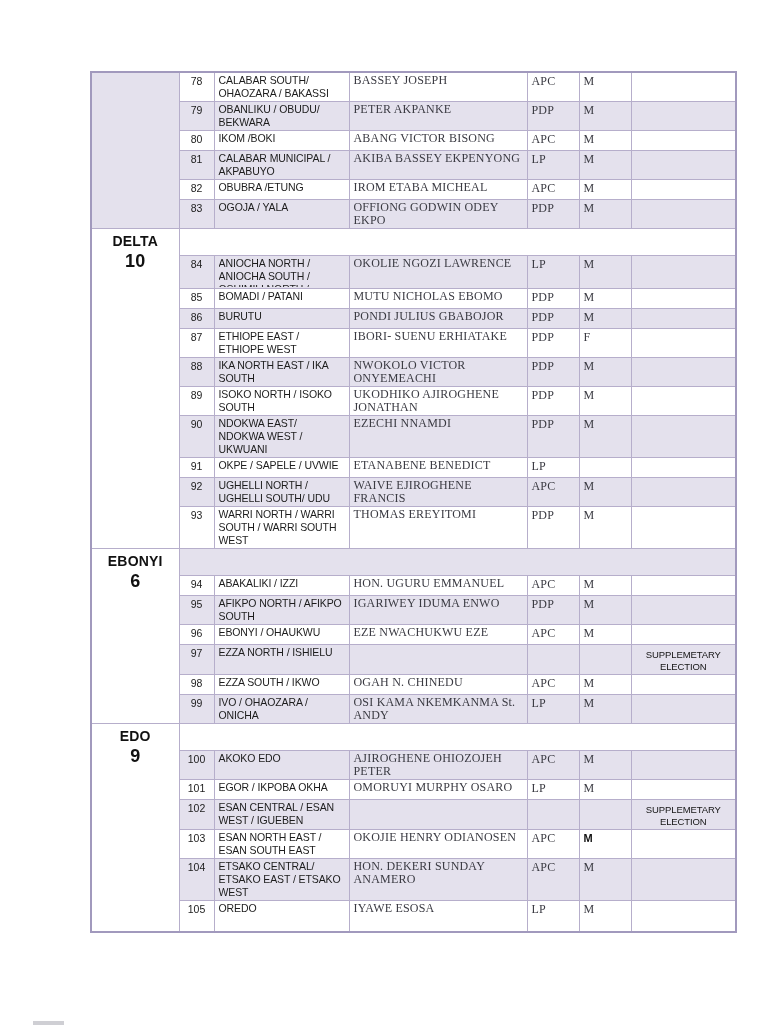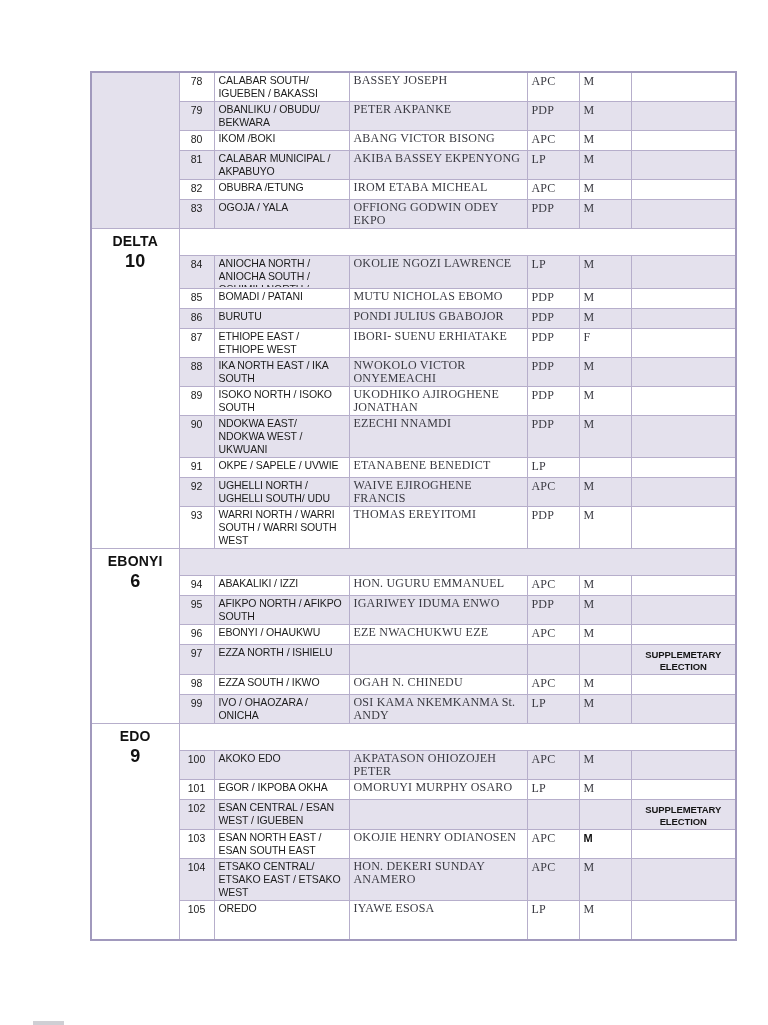--- a/index.html
+++ b/index.html
@@ -22,21 +22,21 @@
     vertical-align:top;
     padding:1px 4px;
     font-size:10.5px;
     line-height:13px;
     color:#1c1c1c;
     overflow:hidden;
     word-wrap:break-word;
   }
   tr.data-row { height:20px; }
   tr.spacer-row { height:27px;margin-top:27px; }
-  tbody tr.data-row:last-child { height:39px; }
+  tbody tr.data-row:last-child { height:31px; }
   .lav { background:var(--lavender); }
   .white { background:#ffffff; }
   .state-cell {
     text-align:center;
     font-weight:bold;
     color:#111;
     padding-top:4px;
     letter-spacing:0.2px;
   }
   .state-cell .st-name { font-size:14px; line-height:17px; }
@@ -47,21 +47,21 @@
   .cand-cell, .party-cell, .gender-cell {
     font-family:"Liberation Serif", serif;
     font-size:12px;
     color:#3a3a42;
     letter-spacing:0.2px;
   }
   .party-cell, .gender-cell { padding-top:2px; }
   .gender-sans { font-family:"Liberation Sans", sans-serif; font-size:11px; color:#111; font-weight:bold; }
   .remark-cell {
     text-align:center;
-    font-weight:bold;
+    font-weight:normal;
     font-size:9.5px;
     line-height:12px;
     padding-top:4px;
     color:#151515;
     letter-spacing:-0.1px;
   }
   .page-artifact {
     position:absolute;
     left:33px; top:1021px;
     width:31px; height:4px;
@@ -83,21 +83,21 @@
       <col style="width:105px">
     </colgroup>
     <tbody>
         <tr class="data-row">
           <td class="lav state-cell" rowspan="6">
             <div class="st-name"></div>
             <div class="st-seats"></div>
           </td>
           <td class="white sn-cell">78</td>
           <td class="white const-cell">
-            <div>CALABAR SOUTH/ IGUEBEN / BAKASSI</div>
+            <div>CALABAR SOUTH/ OHAOZARA / BAKASSI</div>
           </td>
           <td class="white cand-cell">BASSEY JOSEPH</td>
           <td class="white party-cell">APC</td>
           <td class="white gender-cell">M</td>
           <td class="white remark-cell"></td>
         </tr>
         <tr class="data-row">
           <td class="lav sn-cell">79</td>
           <td class="lav const-cell">
             <div>OBANLIKU / OBUDU/ BEKWARA</div>
@@ -326,21 +326,21 @@
             <div class="st-name">EDO</div>
             <div class="st-seats">9</div>
           </td>
           <td class="white" colspan="6"></td>
         </tr>
         <tr class="data-row">
           <td class="lav sn-cell">100</td>
           <td class="lav const-cell">
             <div>AKOKO EDO</div>
           </td>
-          <td class="lav cand-cell">AKPATASON OHIOZOJEH PETER</td>
+          <td class="lav cand-cell">AJIROGHENE OHIOZOJEH PETER</td>
           <td class="lav party-cell">APC</td>
           <td class="lav gender-cell">M</td>
           <td class="lav remark-cell"></td>
         </tr>
         <tr class="data-row">
           <td class="white sn-cell">101</td>
           <td class="white const-cell">
             <div>EGOR / IKPOBA OKHA</div>
           </td>
           <td class="white cand-cell">OMORUYI MURPHY OSARO</td>

